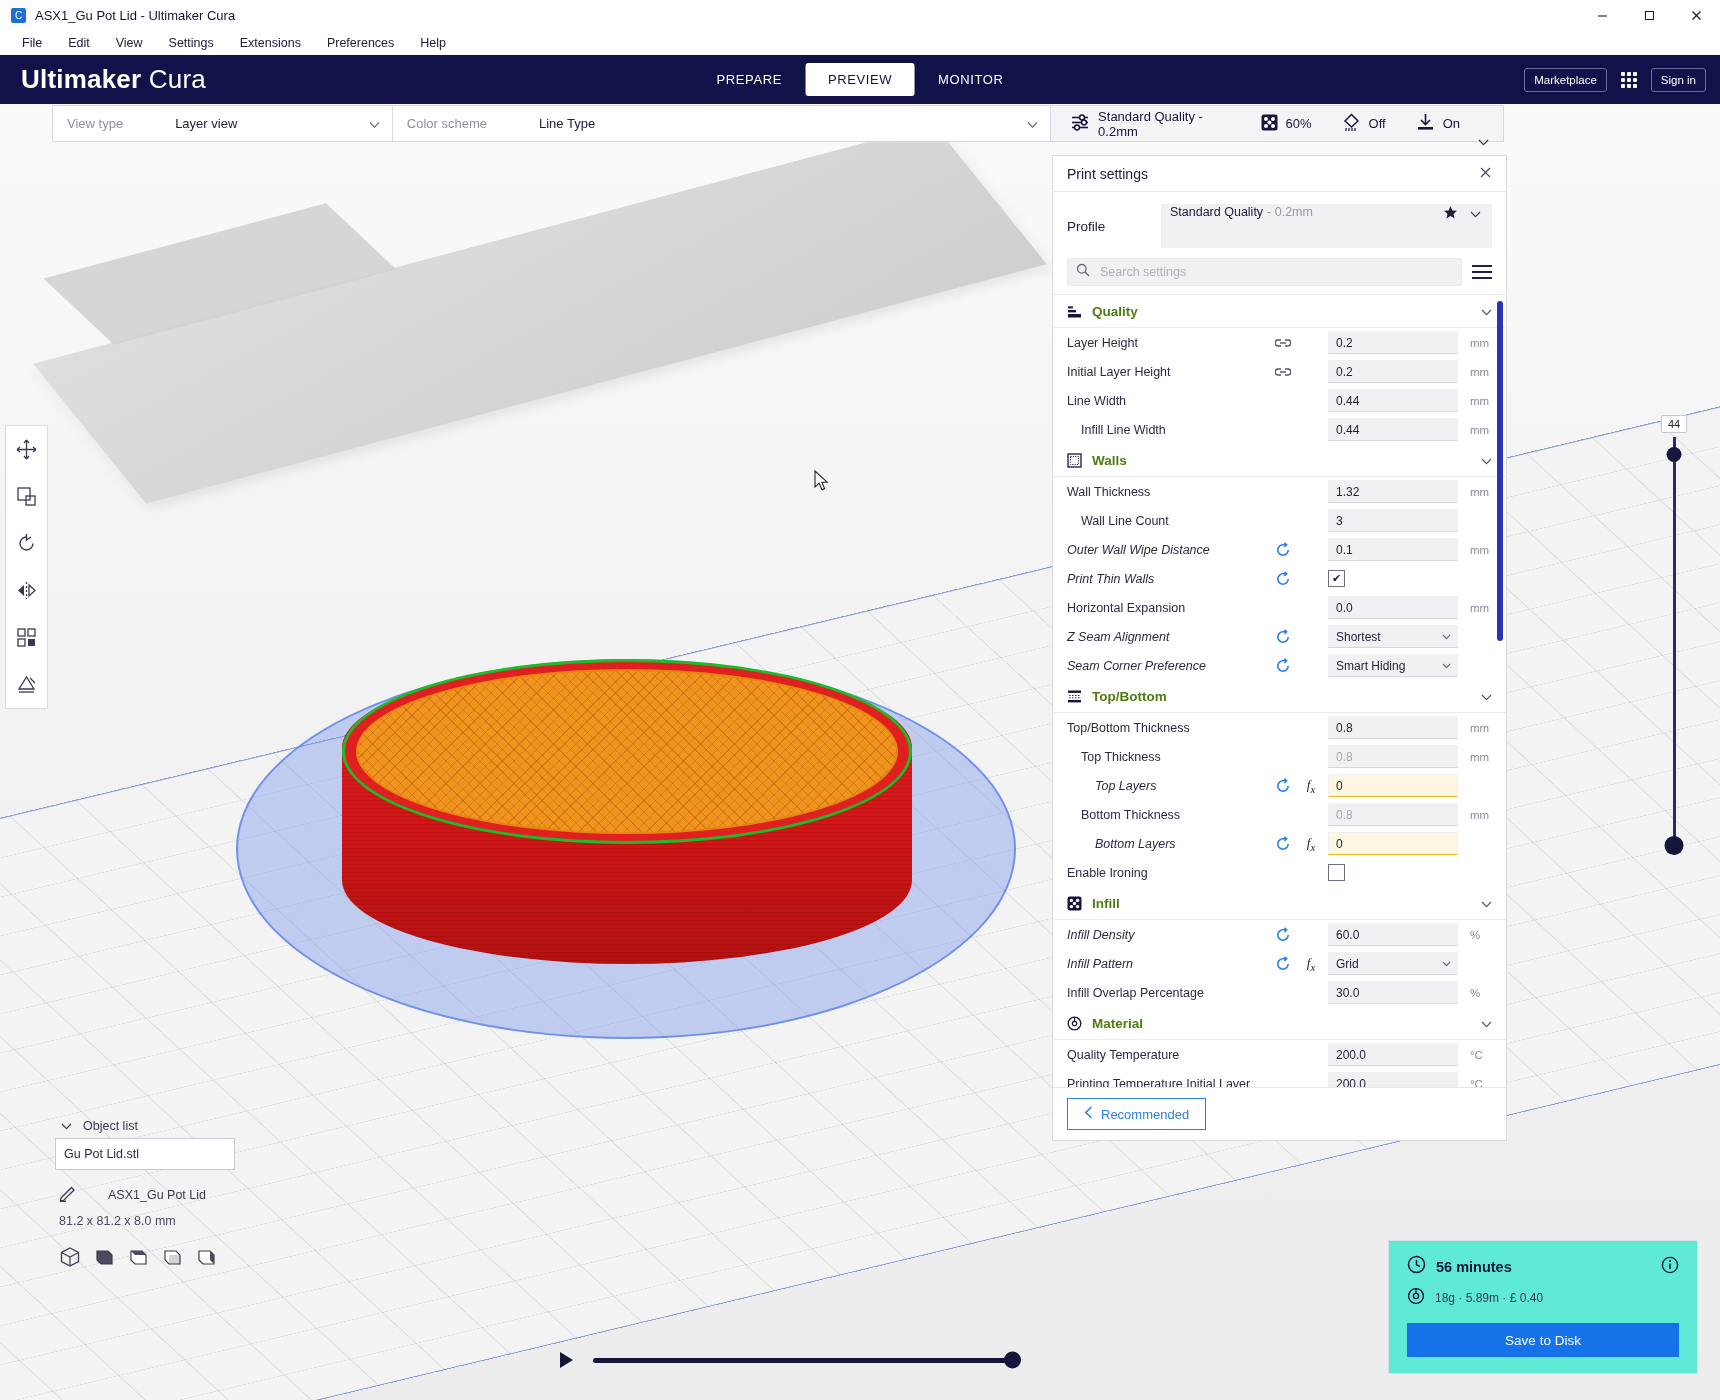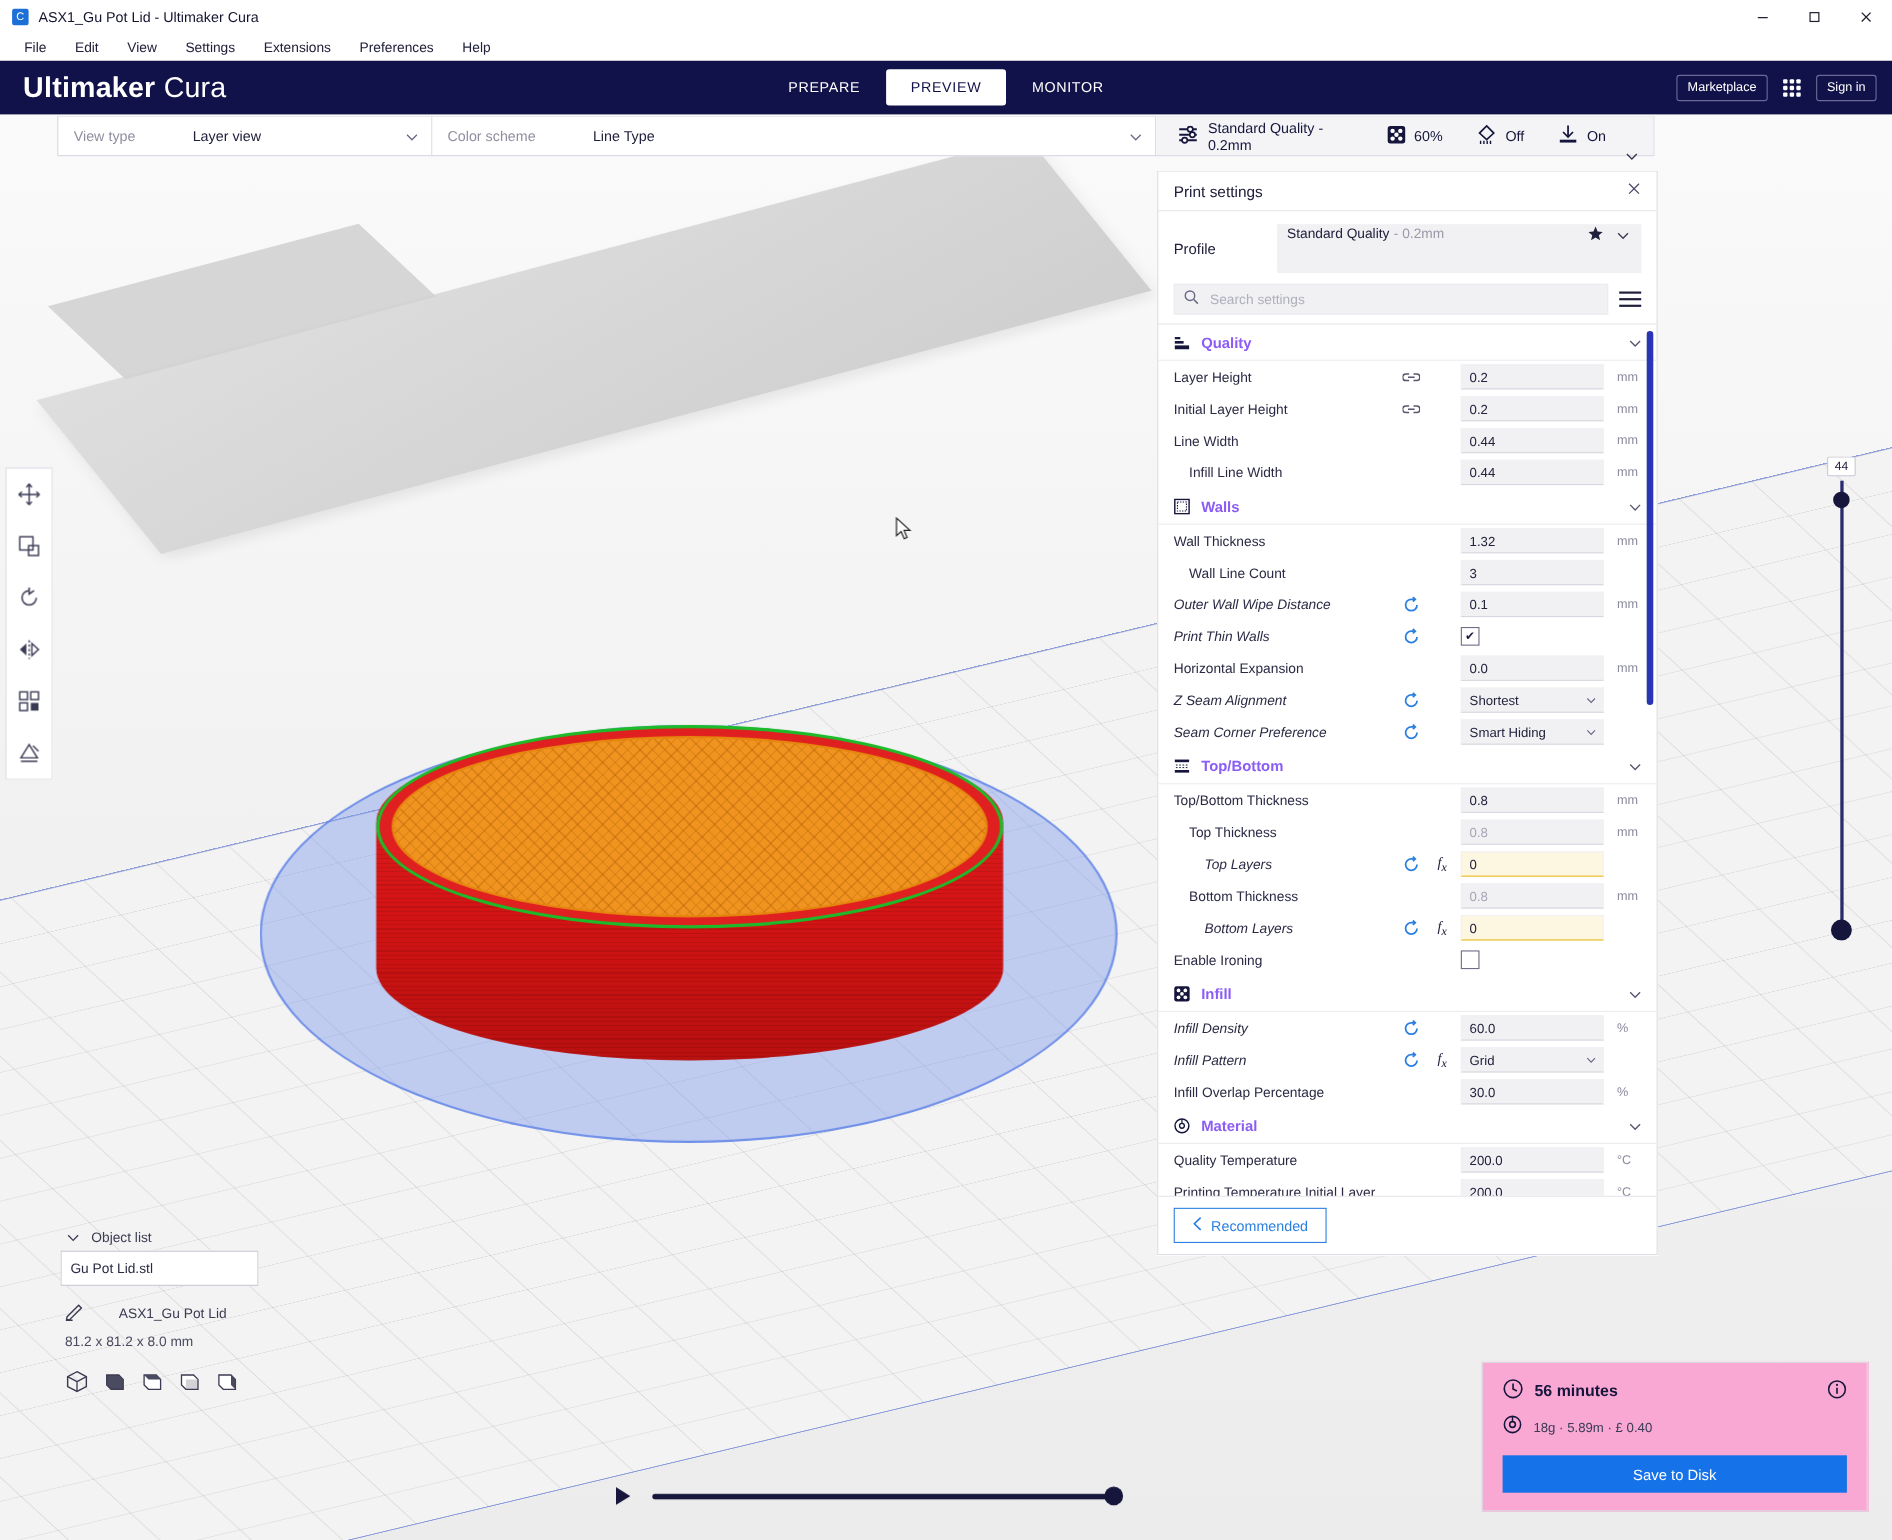--- a/index.html
+++ b/index.html
@@ -223,21 +223,21 @@
 
   .settings-scroll {
     flex:1; overflow:hidden; position:relative;
     border-top:1px solid #e6e6ec;
   }
   .settings-list { padding:0; }
   .sec-head {
     display:flex; align-items:center; gap:10px;
     height:33px; padding:0 14px;
     border-bottom:1px solid #ececf0;
-    font-size:13.5px; font-weight:700; color:#8b5cf6;
+    font-size:13.5px; font-weight:700; color:#4d7c0f;
   }
   .sec-chevron { margin-left:auto; color:#55556e; }
   .sec-icon { width:15px; height:15px; flex:0 0 15px; }
   .srow {
     display:flex; align-items:center; height:29px;
     padding:0 12px 0 14px; gap:6px;
   }
   .srow .lbl { font-size:12.5px; color:#2a2a44; flex:1; white-space:nowrap; }
   .srow .lbl.ind1 { padding-left:14px; }
   .srow .lbl.ind2 { padding-left:28px; }
@@ -330,21 +330,21 @@
   .playbar {
     position:absolute; left:560px; bottom:32px; display:flex; align-items:center; gap:20px; z-index:22;
   }
   .play-tri { width:0; height:0; border-left:13px solid #16163c; border-top:8px solid transparent; border-bottom:8px solid transparent; }
   .play-track { width:420px; height:5px; background:#16163c; border-radius:3px; position:relative; }
   .play-thumb { position:absolute; right:-8px; top:50%; transform:translateY(-50%); width:17px; height:17px; border-radius:50%; background:#16163c; }
 
   
   .jobcard {
     position:absolute; right:22px; bottom:26px;
-    width:351px; background:#f9a8d4; border:1px solid #dcdce4;
+    width:310px; background:#5eead4; border:1px solid #dcdce4;
     padding:14px 18px 16px 18px; z-index:26;
   }
   .job-row { display:flex; align-items:center; gap:10px; }
   .job-time { font-size:14.5px; font-weight:700; color:#16163c; }
   .job-info { margin-left:auto; color:#16163c; }
   .job-mat { font-size:12px; color:#3a3a55; }
   .save-btn {
     margin-top:14px; width:100%; height:34px;
     background:#1672e8; color:#ffffff; font-size:13.5px;
     display:flex; align-items:center; justify-content:center;

